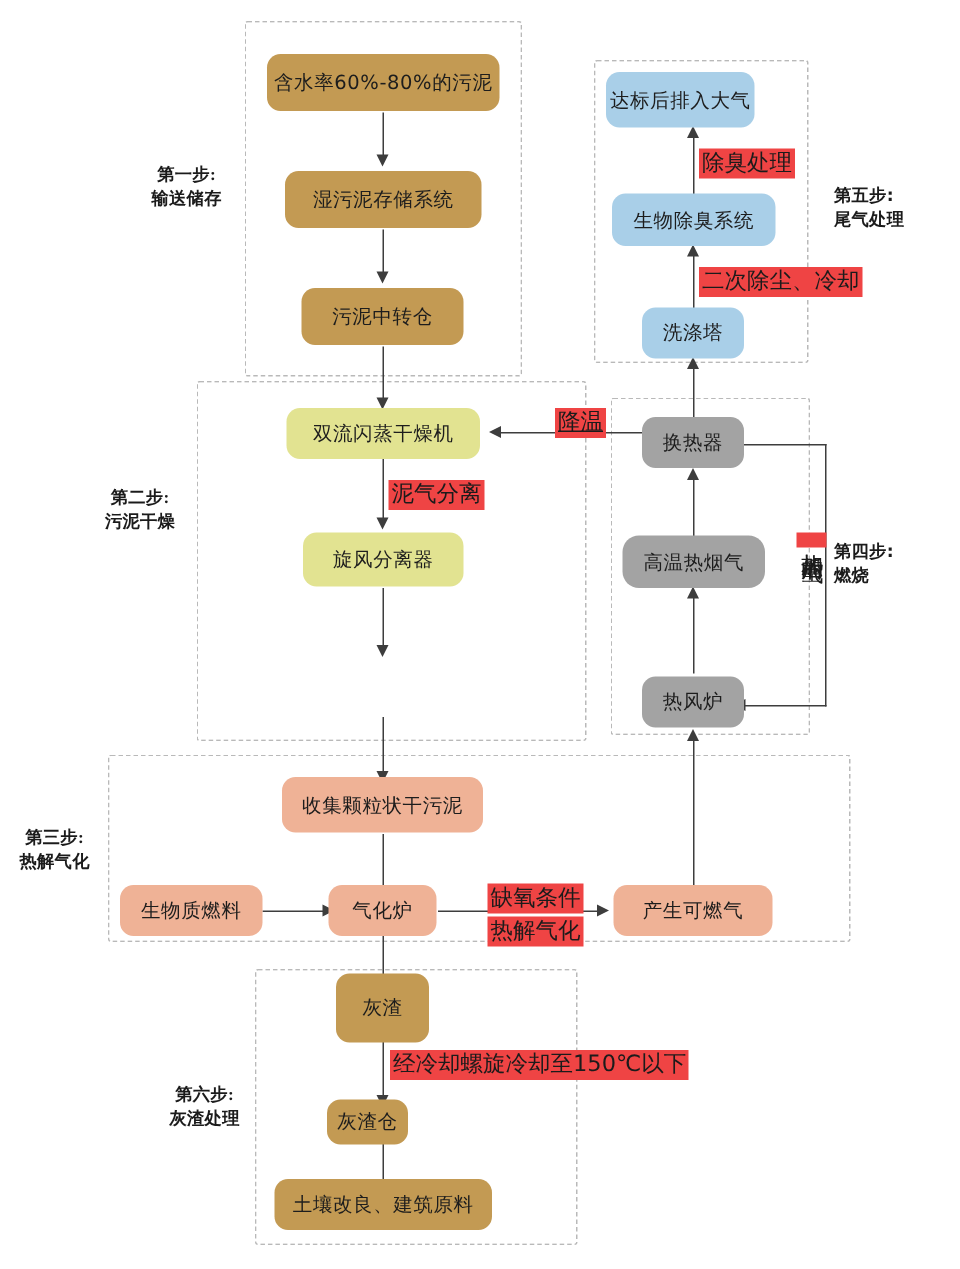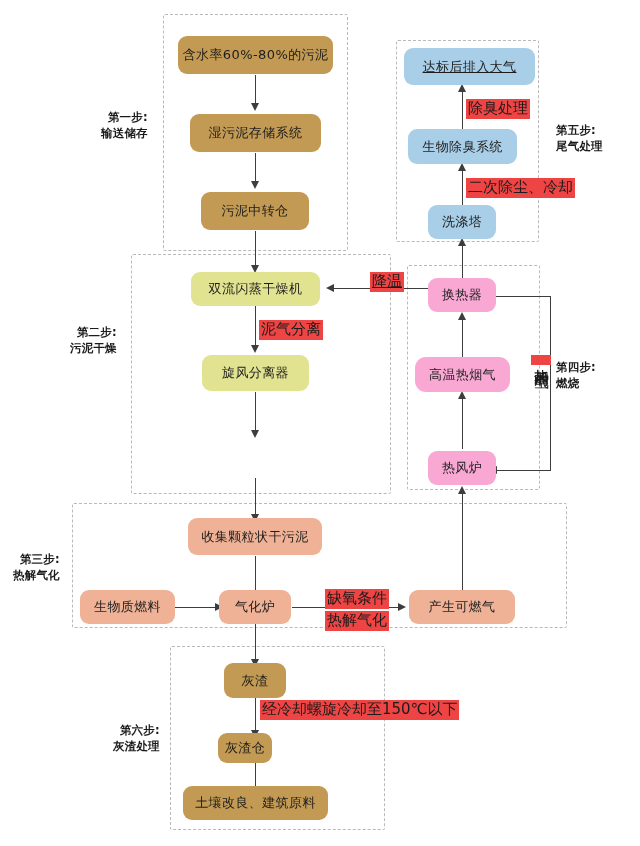--- a/index.html
+++ b/index.html
@@ -27,40 +27,40 @@
   .steplabel{
     position:absolute;
     font-size:11.5px;
     font-weight:bold;
     color:#1b1b1b;
     line-height:1.35;
     letter-spacing:.2px;
     white-space:nowrap;
   }
   .steplabel.right{text-align:left;}
-  .steplabel.left{text-align:right;}
+  .steplabel.left{text-align:center;font-family:Liberation Serif, serif;}
 
   
   .node{
     position:absolute;
     box-sizing:border-box;
     display:flex;
     align-items:center;
     justify-content:center;
     border-radius:9px;
     font-size:13px;
     color:#1d1d1d;
     white-space:nowrap;
     letter-spacing:.4px;
     text-align:center;
   }
   .c-brown {background:#c39a53;}
   .c-yellow{background:#e2e391;}
   .c-salmon{background:#efb296;}
-  .c-mint  {background:#f9a8d4;}
+  .c-mint  {background:#a3a3a3;}
   .c-blue  {background:#a9cfe8;}
 
   
   .edge{position:absolute;background:#3d3d3d;}
   .edge.v{width:1.4px;}
   .edge.h{height:1.4px;}
 
   .arrow{
     position:absolute;
     width:0;height:0;
@@ -226,19 +226,19 @@
   <div class="node c-salmon" style="left:188px;top:518px;width:134px;height:37px;">收集颗粒状干污泥</div>
   <div class="node c-salmon" style="left:219px;top:590px;width:72px;height:34px;">气化炉</div>
   <div class="node c-salmon" style="left:409px;top:590px;width:106px;height:34px;">产生可燃气</div>
 
   <div class="node c-mint" style="left:428px;top:278px;width:68px;height:34px;">换热器</div>
   <div class="node c-mint" style="left:415px;top:357px;width:95px;height:35px;border-radius:11px;">高温热烟气</div>
   <div class="node c-mint" style="left:428px;top:451px;width:68px;height:34px;">热风炉</div>
 
   <div class="node c-blue" style="left:428px;top:205px;width:68px;height:34px;">洗涤塔</div>
   <div class="node c-blue" style="left:408px;top:129px;width:109px;height:35px;">生物除臭系统</div>
-  <div class="node c-blue" style="left:404px;top:48px;width:131px;height:37px;text-decoration:underline;">达标后排入大气</div>
-
-  <div class="node c-brown" style="left:224px;top:663px;width:62px;height:35px;">灰渣</div>
+  <div class="node c-blue" style="left:404px;top:48px;width:99px;height:37px;">达标后排入大气</div>
+
+  <div class="node c-brown" style="left:224px;top:649px;width:62px;height:46px;">灰渣</div>
   <div class="node c-brown" style="left:218px;top:733px;width:54px;height:30px;">灰渣仓</div>
   <div class="node c-brown" style="left:183px;top:786px;width:145px;height:34px;">土壤改良、建筑原料</div>
 
 </div>
 
 </body></html>

